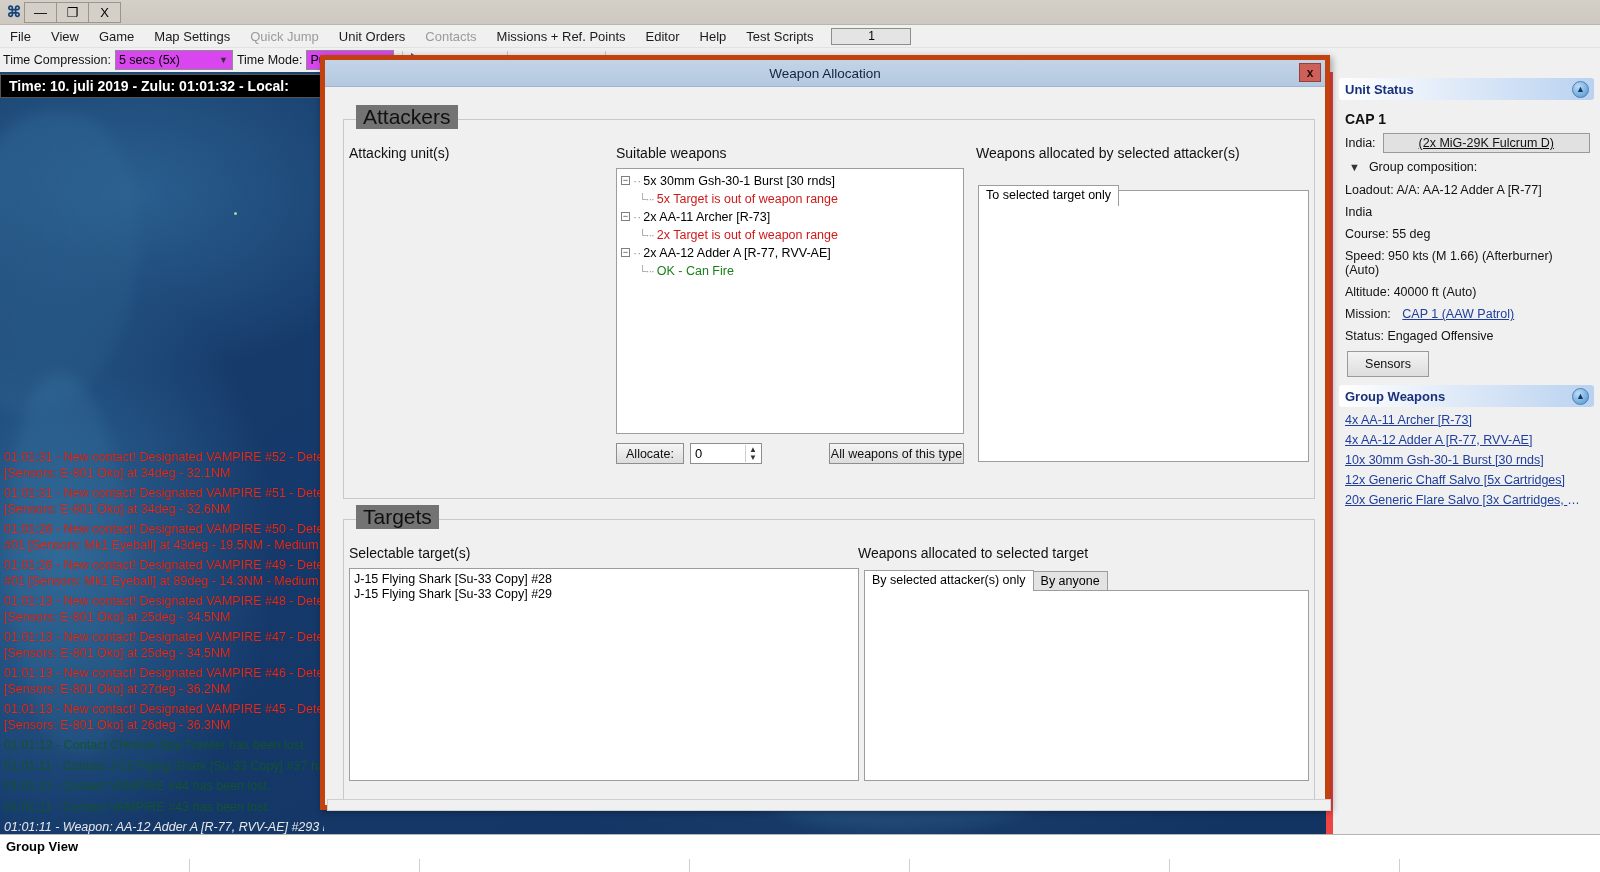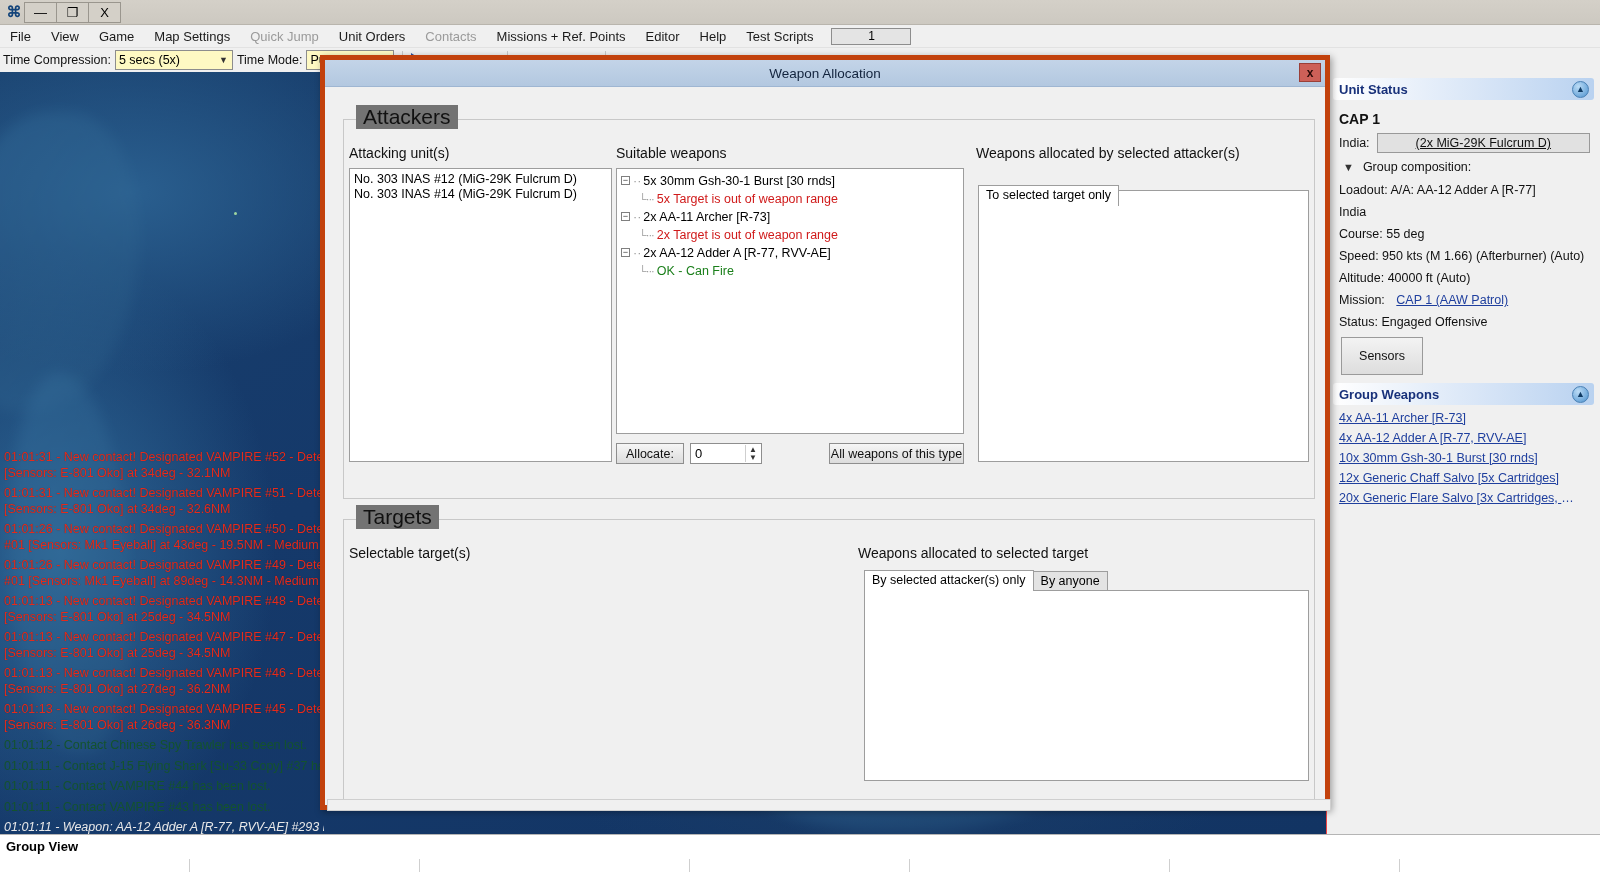--- a/index.html
+++ b/index.html
@@ -62,21 +62,21 @@
   }
 
   
   #toolbar {
     position: absolute; left: 0; top: 48px; width: 1600px; height: 24px;
     background: #f0f0f0; display:flex; align-items:center; gap:4px;
     padding-left: 3px; font-size: 12.5px;
   }
   #toolbar .lbl { color:#111; }
   #toolbar select.combo, #toolbar .combo {
-    height: 20px; border:1px solid #8d8d8d; background:#fef9c3; font-size:12.5px;
+    height: 20px; border:1px solid #8d8d8d; background:#d946ef; font-size:12.5px;
     font-family:"Liberation Sans", sans-serif; padding-left:3px;
   }
   #toolbar .combo.tc { width: 118px; }
   #toolbar .combo.tm { width: 88px; }
   #toolbar .tbsep { width:1px; height:18px; background:#c6c6c6; margin:0 4px; }
   #toolbar .tbtxt { color:#333; }
   .play-tri {
     width:0; height:0; border-left:11px solid #2a4fa0;
     border-top:7px solid transparent; border-bottom:7px solid transparent;
   }
@@ -133,21 +133,21 @@
     position:absolute; left:0; top:24px; width:1600px; height:14px;
     display:flex;
   }
   #bottombar .cells span {
     border-right:1px solid #cfcfcf; height:14px;
   }
 
   
   #rightpanel {
     position:absolute; left:1326px; top:72px; width:274px; height:762px;
-    background:#f0f0f0; border-left:1px solid #ef4444;
+    background:#f0f0f0; border-left:7px solid #ef4444;
   }
   .panelhdr {
     height:22px; margin:6px 6px 0 6px;
     background: linear-gradient(to right, #ffffff 0%, #d9e6f7 55%, #b9d2f0 100%);
     border-radius: 3px;
     display:flex; align-items:center; justify-content:space-between;
     padding: 0 5px 0 6px;
     font-weight:bold; font-size:13px; color:#18317a;
   }
   .chevbtn {
@@ -163,21 +163,21 @@
     flex:1; height:20px; border:1px solid #999; background:#e1e1e1;
     display:flex; align-items:center; justify-content:center; font-size:12.5px;
     margin-left:7px;
     text-decoration:underline;
   }
   #rightpanel .groupcomp { display:flex; align-items:center; gap:9px; margin:3px 0 9px 4px; }
   #rightpanel .groupcomp .chev { font-size:11px; color:#333; }
   #rightpanel .kv { margin-bottom:8px; }
   #rightpanel a.link { color:#1f3f9e; text-decoration:underline; cursor:pointer; }
   #rightpanel .sensorsbtn {
-    width:82px;height:38px;border:1px solid #9a9a9a;
+    width:82px;height:26px;border:1px solid #9a9a9a;
     background:linear-gradient(to bottom,#f3f3f3,#dddddd);
     display:flex;align-items:center;justify-content:center;font-size:12.5px;
     margin: 4px 0 8px 2px;
   }
   #rightpanel .wlist { padding: 6px 0 0 12px; }
   #rightpanel .wlist a {
     display:block; color:#1f3f9e; text-decoration:underline;
     font-size:12.5px; margin-bottom:6px; white-space:nowrap;
     overflow:hidden; text-overflow:ellipsis; max-width:240px;
   }
@@ -311,20 +311,21 @@
   </div>
 
   <div id="map">
     <div class="landmass" style="left:-40px;top:40px;width:180px;height:300px;border-radius:50% 40% 60% 30%;"></div>
     <div class="landmass" style="left:10px;top:300px;width:120px;height:380px;border-radius:40% 60% 35% 55%;"></div>
     <div class="landmass" style="left:700px;top:520px;width:420px;height:240px;border-radius:55% 35% 50% 45%;"></div>
     <div class="dot" style="left:234px;top:140px;"></div>
 
   </div>
 
+  <div id="timestrip">Time: 10. juli 2019 - Zulu: 01:01:32 - Local:</div>
 
   <div id="msglog">
       <div class="msg red">
         <div>01:01:31 - New contact! Designated VAMPIRE #52 - Detected by</div>
         <div>[Sensors: E-801 Oko] at 34deg - 32.1NM</div>
       </div>
       <div class="msg red">
         <div>01:01:31 - New contact! Designated VAMPIRE #51 - Detected by</div>
         <div>[Sensors: E-801 Oko] at 34deg - 32.6NM</div>
       </div>
@@ -425,24 +426,20 @@
       <span>Weapon Allocation</span>
       <div id="dlg-close">x</div>
     </div>
 
     <div id="dlg-body">
 
       <div class="groupbox" style="left:18px; top:32px; width:972px; height:380px;">
         <div class="gtitle">Attackers</div>
 
         <div class="sublabel" style="position:absolute;left:5px;top:25px;">Attacking unit(s)</div>
-        <div class="listbox" style="position:absolute;left:5px;top:48px;width:263px;height:294px;">
-          <div class="li">No. 303 INAS #12 (MiG-29K Fulcrum D)</div>
-          <div class="li">No. 303 INAS #14 (MiG-29K Fulcrum D)</div>
-        </div>
 
         <div class="sublabel" style="position:absolute;left:272px;top:25px;">Suitable weapons</div>
         <div class="listbox tree" style="position:absolute;left:272px;top:48px;width:348px;height:266px;" id="weapons-tree">
             <div class="node">
               <span class="expander">−</span>
               <span class="dash">··</span>
               <span>5x 30mm Gsh-30-1 Burst [30 rnds]</span>
             </div>
             <div class="child">
               <span class="elbow">└···</span>
@@ -483,20 +480,24 @@
           <div class="tab active">To selected target only</div>
           <div class="tab">To anyone</div>
         </div>
         <div class="listbox" style="position:absolute;left:634px;top:70px;width:331px;height:272px;"></div>
       </div>
 
       <div class="groupbox" style="left:18px; top:432px; width:972px; height:283px;">
         <div class="gtitle">Targets</div>
 
         <div class="sublabel" style="position:absolute;left:5px;top:25px;">Selectable target(s)</div>
+        <div class="listbox" style="position:absolute;left:5px;top:48px;width:510px;height:213px;">
+          <div class="li">J-15 Flying Shark [Su-33 Copy] #28</div>
+          <div class="li">J-15 Flying Shark [Su-33 Copy] #29</div>
+        </div>
 
         <div class="sublabel" style="position:absolute;left:514px;top:25px;">Weapons allocated to selected target</div>
         <div class="tabstrip" style="position:absolute;left:520px;top:48px;">
           <div class="tab active">By selected attacker(s) only</div>
           <div class="tab">By anyone</div>
         </div>
         <div class="listbox" style="position:absolute;left:520px;top:70px;width:445px;height:191px;"></div>
       </div>
 
       <div class="hscroll" style="position:absolute;left:2px;top:712px;width:1004px;"></div>

